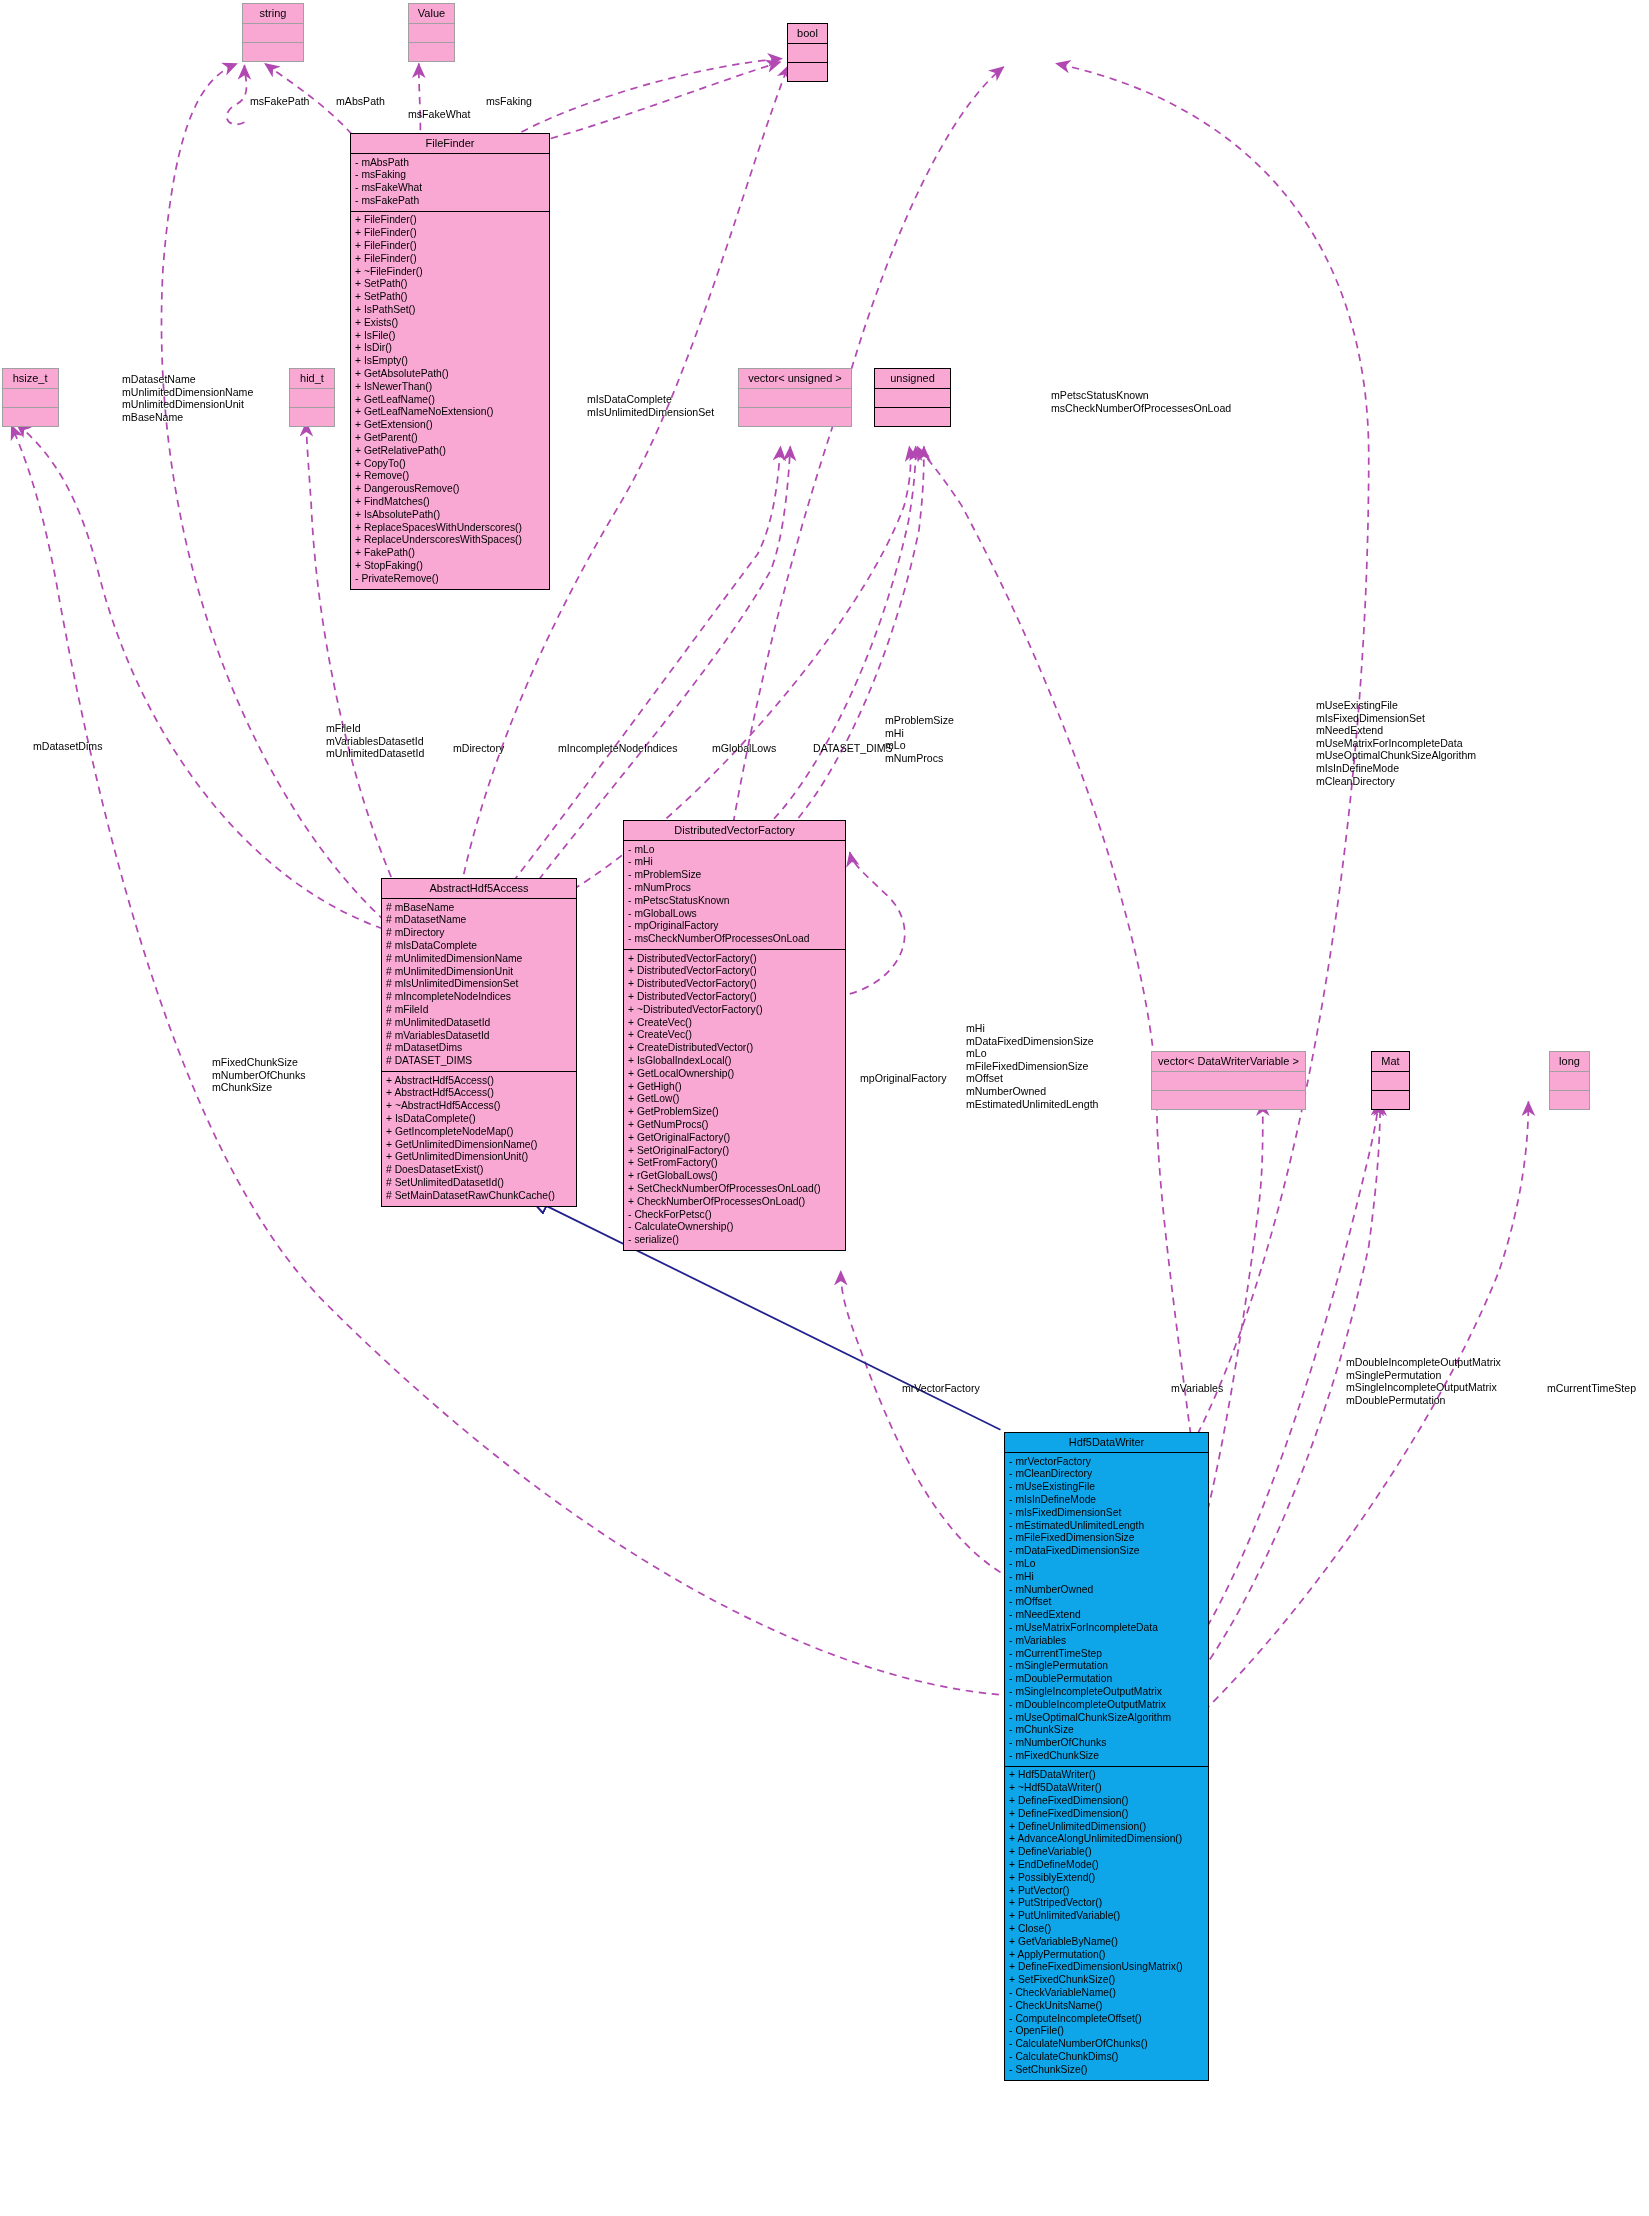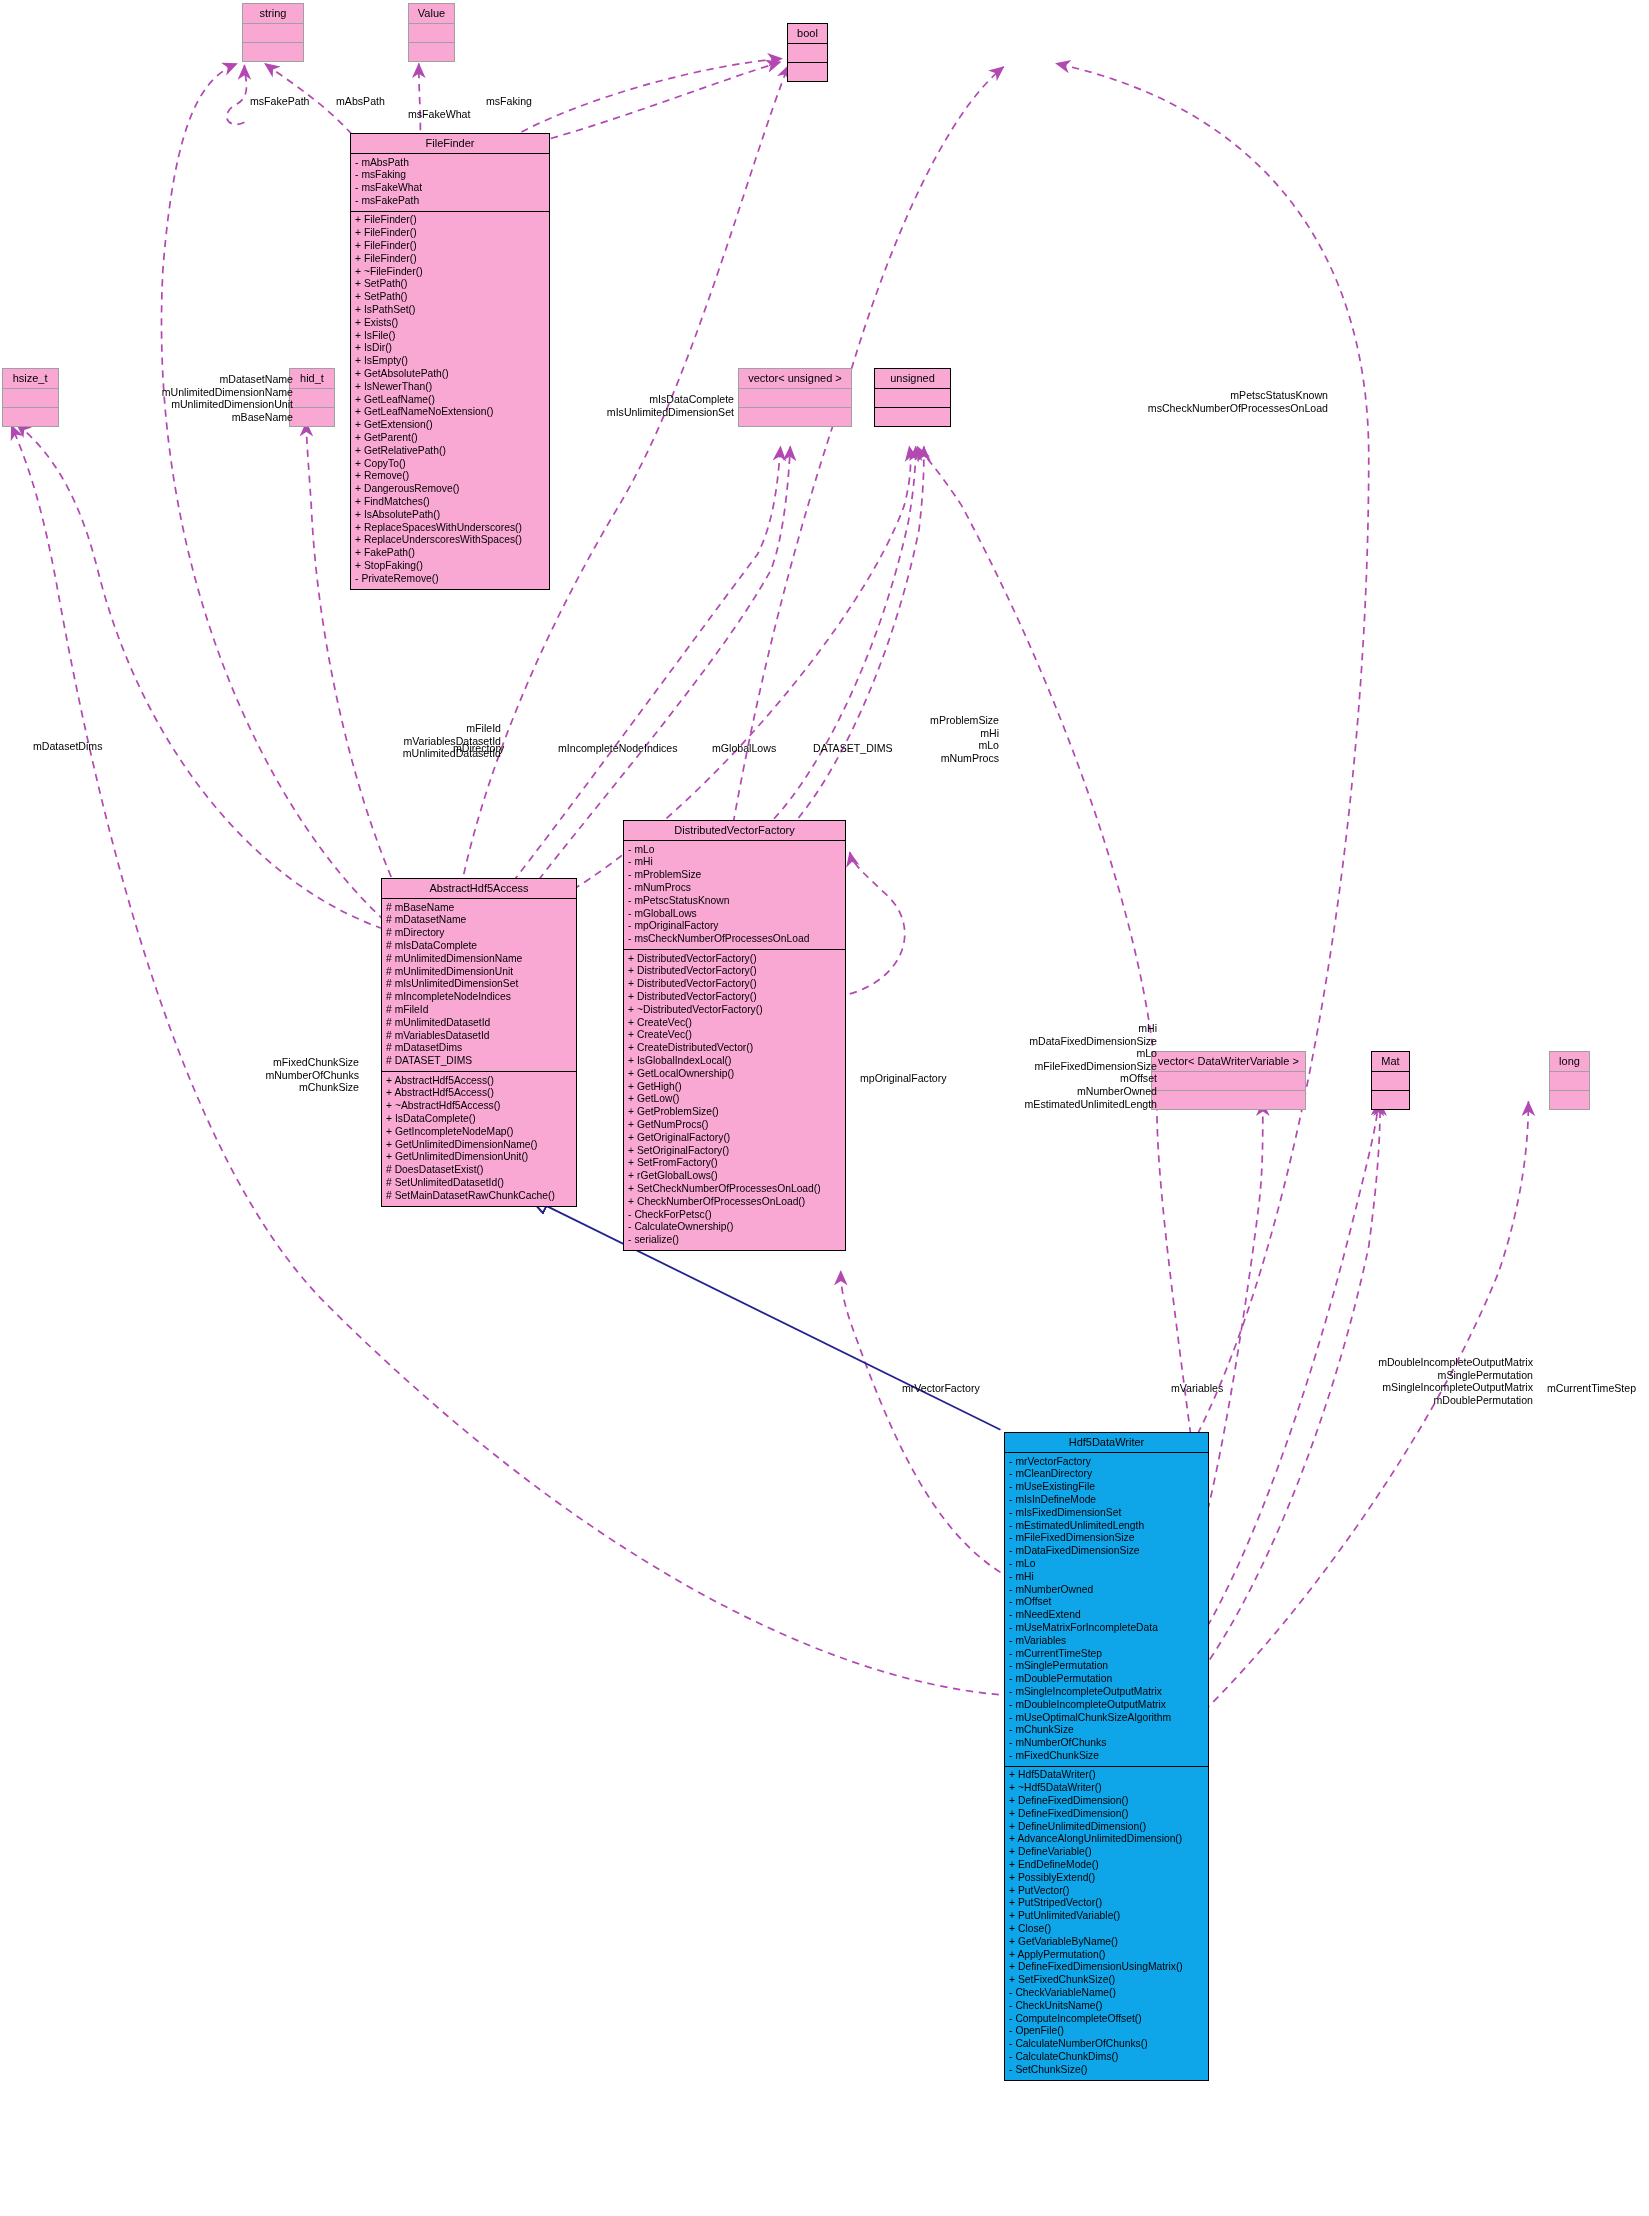--- a/index.html
+++ b/index.html
@@ -72,21 +72,21 @@
     padding: 0;
   }
   .edge-label {
     position: absolute;
     font-size: 10.6px;
     line-height: 12.6px;
     white-space: nowrap;
     color: #000000;
     background: transparent;
   }
-  .edge-label.center { text-align: right; }
+  .edge-label.center { text-align: left; }
   .ml { white-space: pre; }
 </style>
 </head>
 <body>
 
 <div id="canvas">
 
   <svg class="edges" viewBox="0 0 2024 2720" xmlns="http://www.w3.org/2000/svg">
     <defs>
       <marker id="arrOpen" markerWidth="10" markerHeight="10" refX="8.5" refY="4" orient="auto" markerUnits="strokeWidth">
@@ -406,20 +406,27 @@
 
   <div class="edge-label" style="left:712px; top:742px;">mGlobalLows</div>
 
   <div class="edge-label" style="left:799px; top:742px;padding-left:14px;">DATASET_DIMS</div>
 
   <div class="edge-label center ml" style="left:885px; top:714px; width:114px;">mProblemSize
 mHi
 mLo
 mNumProcs</div>
 
+  <div class="edge-label center ml" style="left:1316px; top:699px; width:261px;">mUseExistingFile
+mIsFixedDimensionSet
+mNeedExtend
+mUseMatrixForIncompleteData
+mUseOptimalChunkSizeAlgorithm
+mIsInDefineMode
+mCleanDirectory</div>
 
   <div class="edge-label center ml" style="left:212px; top:1056px; width:147px;">mFixedChunkSize
 mNumberOfChunks
 mChunkSize</div>
 
   <div class="edge-label" style="left:860px; top:1072px;">mpOriginalFactory</div>
 
   <div class="edge-label center ml" style="left:966px; top:1022px; width:191px;">mHi
 mDataFixedDimensionSize
 mLo

